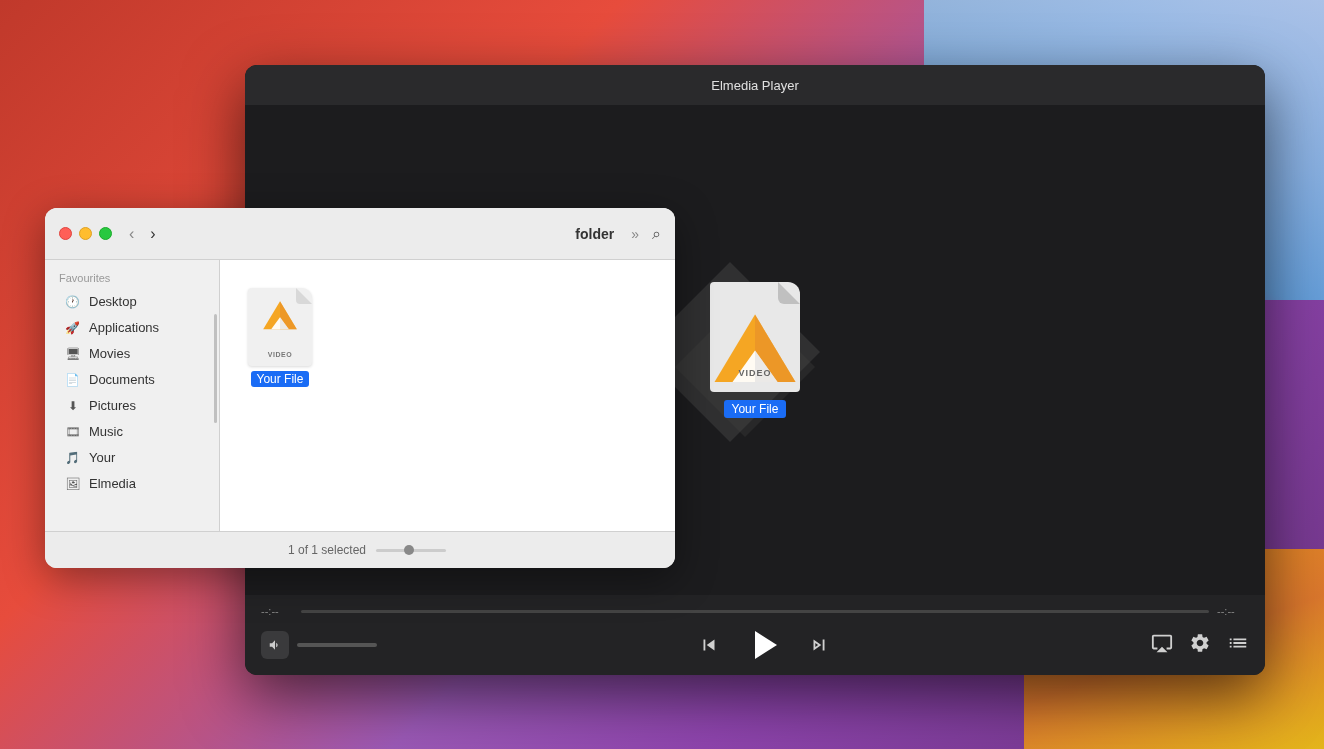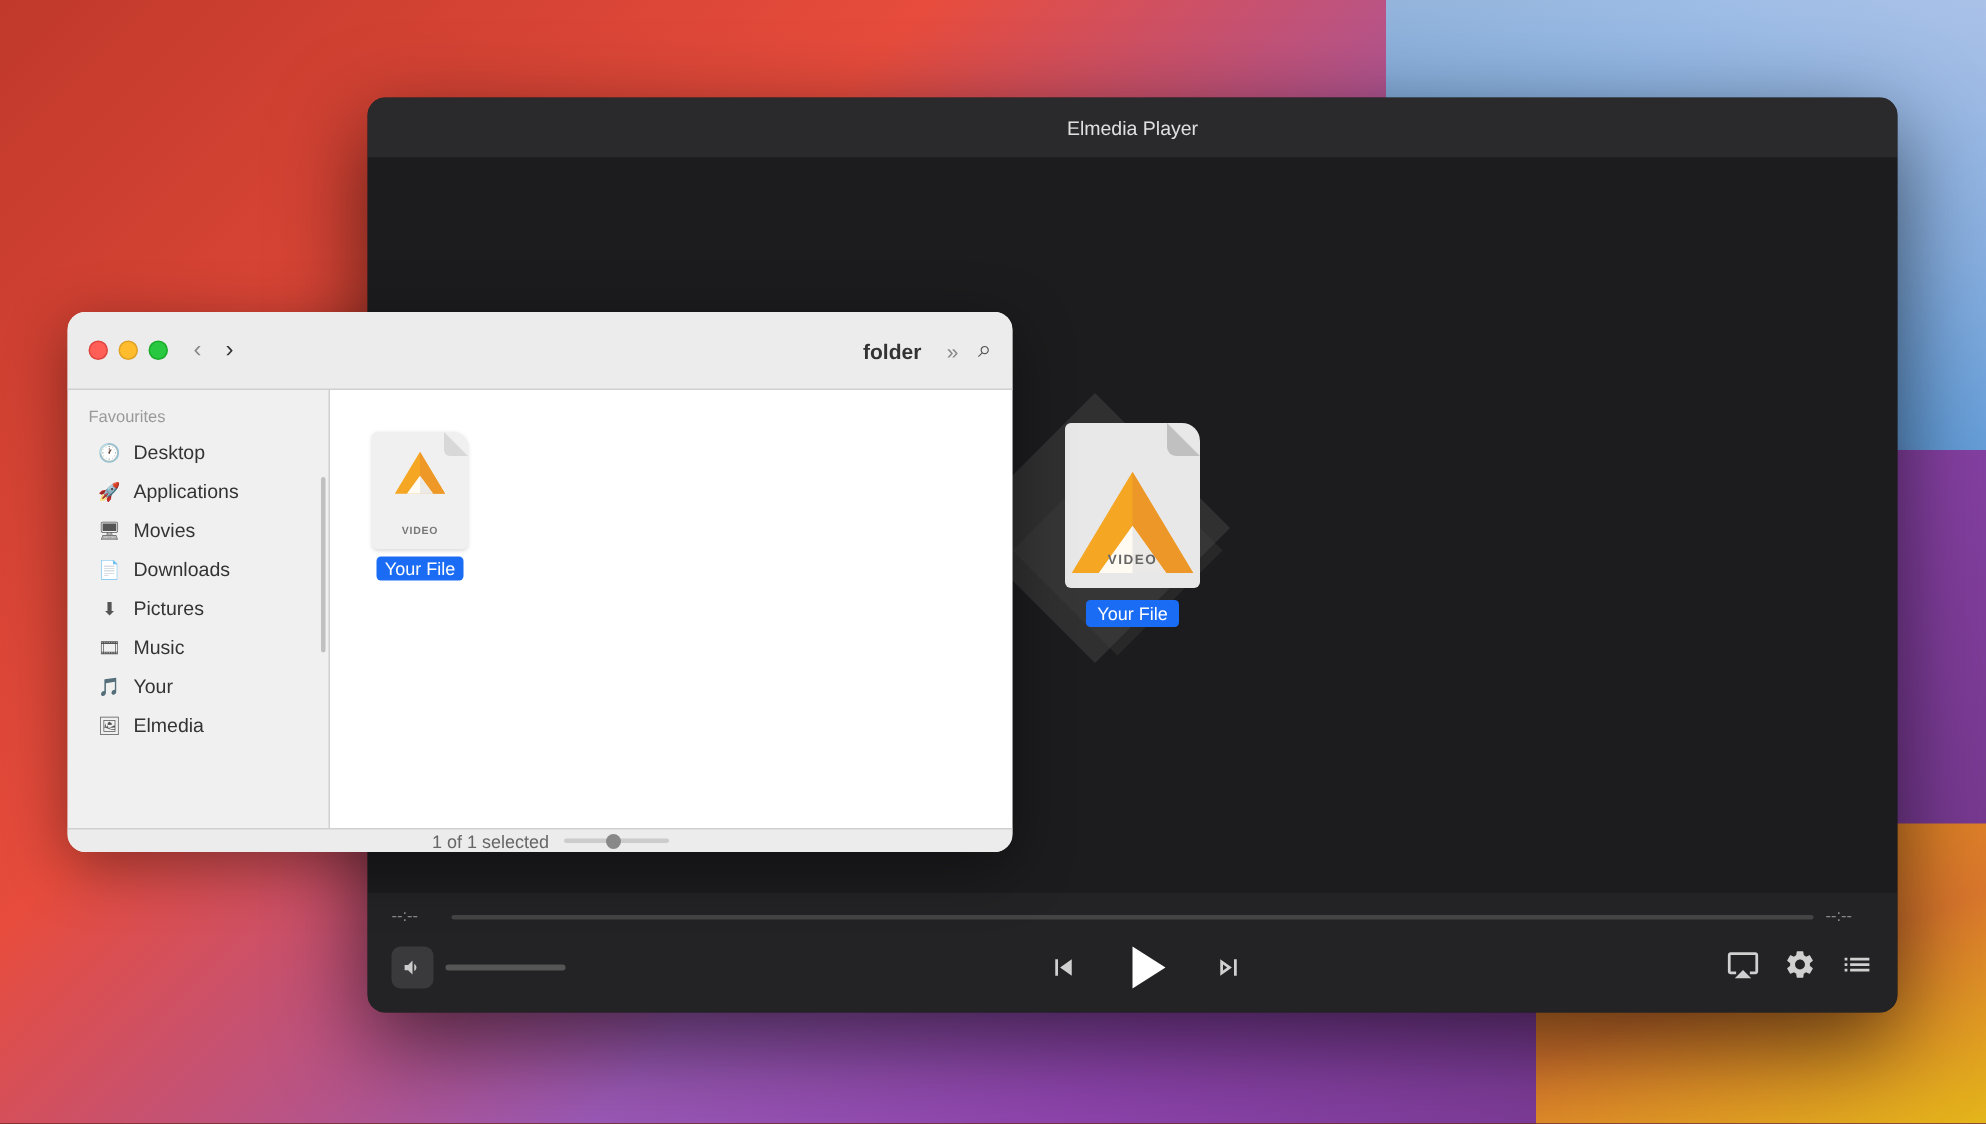--- a/index.html
+++ b/index.html
@@ -446,21 +446,21 @@
       margin-top: 5px;
       font-size: 12px;
       background: #1a6cf5;
       color: white;
       padding: 1px 6px;
       border-radius: 3px;
     }
 
     
     .finder-statusbar {
-      height: 16px;
+      height: 37px;
       background: #ececec;
       border-top: 1px solid #d0d0d0;
       display: flex;
       align-items: center;
       justify-content: center;
       gap: 10px;
       font-size: 12px;
       color: #666;
       flex-shrink: 0;
       padding-left: 14px;
@@ -610,21 +610,21 @@
       <div class="sidebar-item">
         <span class="sidebar-icon" style="font-size:12px;">🚀</span>
         <span>Applications</span>
       </div>
       <div class="sidebar-item">
         <span class="sidebar-icon" style="font-size:12px;">🖥</span>
         <span>Movies</span>
       </div>
       <div class="sidebar-item">
         <span class="sidebar-icon" style="font-size:12px;">📄</span>
-        <span>Downloads</span>
+        <span>Documents</span>
       </div>
       <div class="sidebar-item">
         <span class="sidebar-icon" style="font-size:12px;">⬇</span>
         <span>Pictures</span>
       </div>
       <div class="sidebar-item">
         <span class="sidebar-icon" style="font-size:12px;">🎞</span>
         <span>Music</span>
       </div>
       <div class="sidebar-item">

